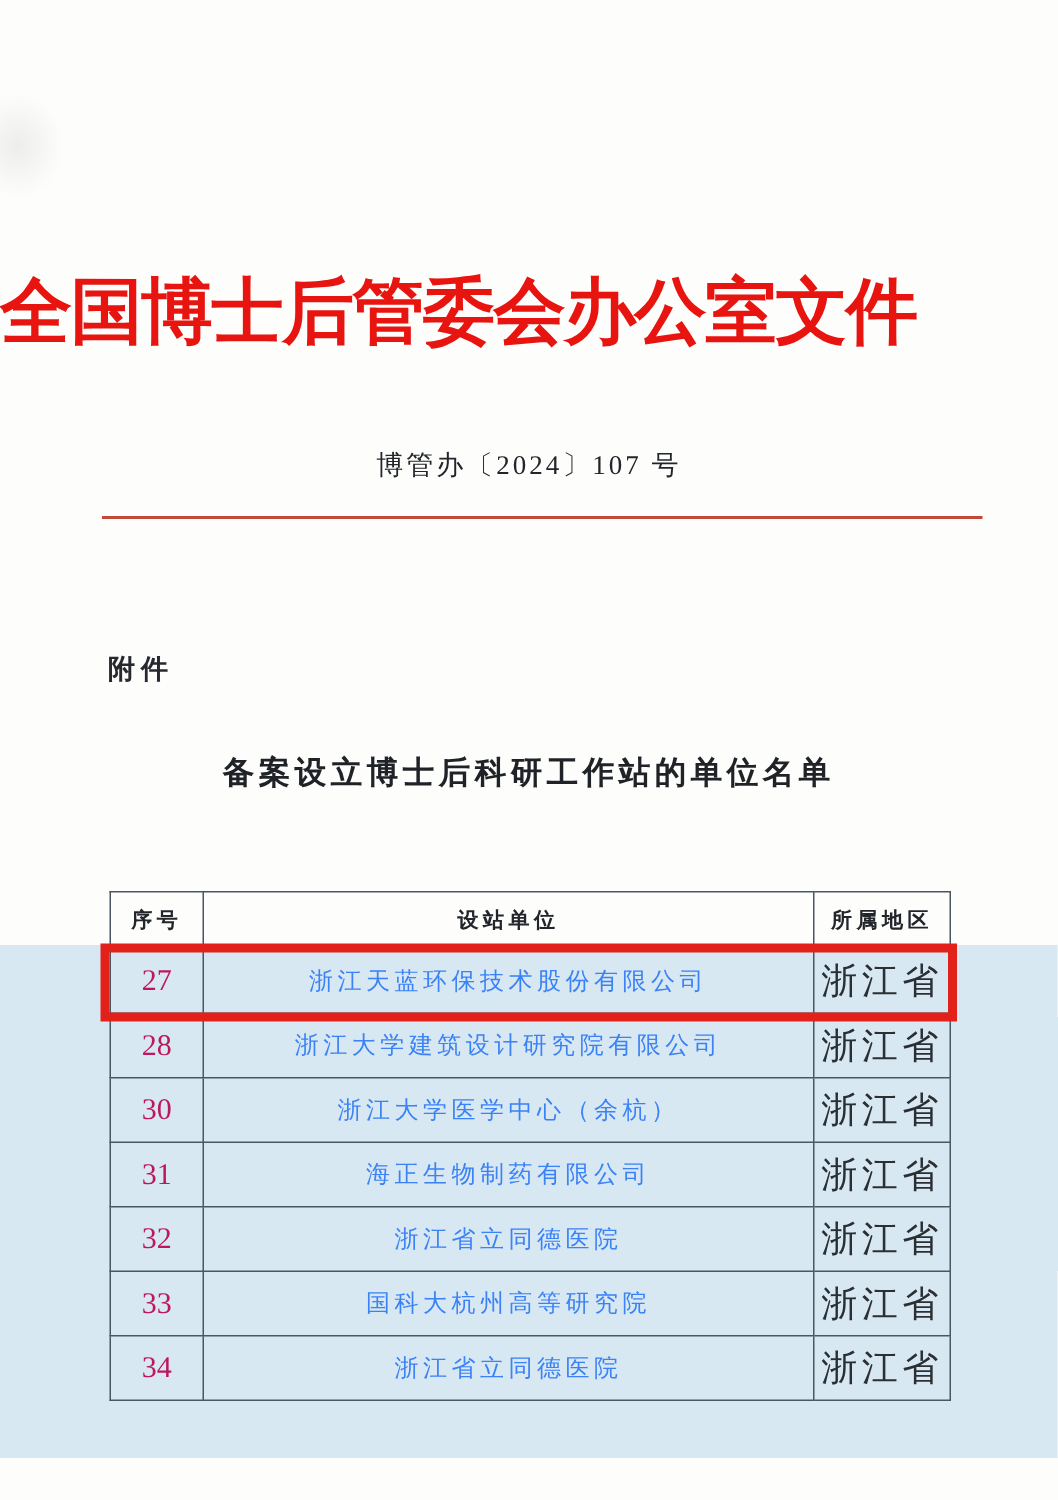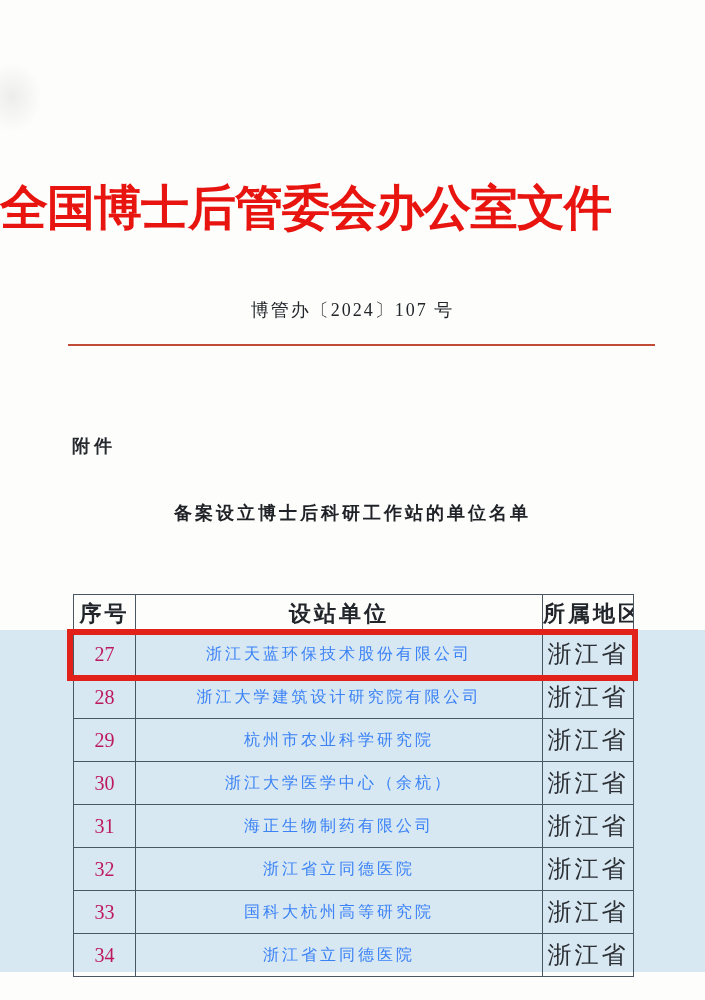--- a/index.html
+++ b/index.html
@@ -65,21 +65,21 @@
     font-weight: bold;
     letter-spacing: 4px;
     color: #26292e;
   }
 
   .list-title {
     position: absolute;
     left: 0; top: 501px;
     width: 705px;
     text-align: center;
-    font-size: 18px;
+    font-size: 21px;
     font-weight: bold;
     letter-spacing: 3px;
     color: #1f2226;
     white-space: nowrap;
   }
 
   table.units {
     position: absolute;
     left: 73px; top: 594px;
     width: 560px;
@@ -92,21 +92,21 @@
     text-align: center;
     vertical-align: middle;
     overflow: hidden;
     white-space: nowrap;
   }
   table.units col.c-no { width: 62px; }
   table.units col.c-unit { width: 407px; }
   table.units col.c-region { width: 91px; }
   table.units thead tr { height: 38px; background: #fdfdfc; }
   table.units thead th {
-    font-size: 22px;
+    font-size: 14px;
     font-weight: bold;
     letter-spacing: 3px;
     color: #22262b;
   }
   table.units tbody tr { height: 43px; }
   table.units td.no-cell { font-size: 20px; letter-spacing: 0; color: #be185d; text-align: center; }
   table.units td.unit-cell { font-size: 16px; letter-spacing: 3px; color: #3b82f6; }
   table.units td.region-cell { font-size: 24px; letter-spacing: 3px; color: #2b2f34; }
 
   .highlight-box {
@@ -154,25 +154,20 @@
           <td class="no-cell">27</td>
           <td class="unit-cell">浙江天蓝环保技术股份有限公司</td>
           <td class="region-cell">浙江省</td>
         </tr>
         <tr>
           <td class="no-cell">28</td>
           <td class="unit-cell">浙江大学建筑设计研究院有限公司</td>
           <td class="region-cell">浙江省</td>
         </tr>
         <tr>
-          <td class="no-cell">29</td>
-          <td class="unit-cell">杭州市农业科学研究院</td>
-          <td class="region-cell">浙江省</td>
-        </tr>
-        <tr>
           <td class="no-cell">30</td>
           <td class="unit-cell">浙江大学医学中心（余杭）</td>
           <td class="region-cell">浙江省</td>
         </tr>
         <tr>
           <td class="no-cell">31</td>
           <td class="unit-cell">海正生物制药有限公司</td>
           <td class="region-cell">浙江省</td>
         </tr>
         <tr>

